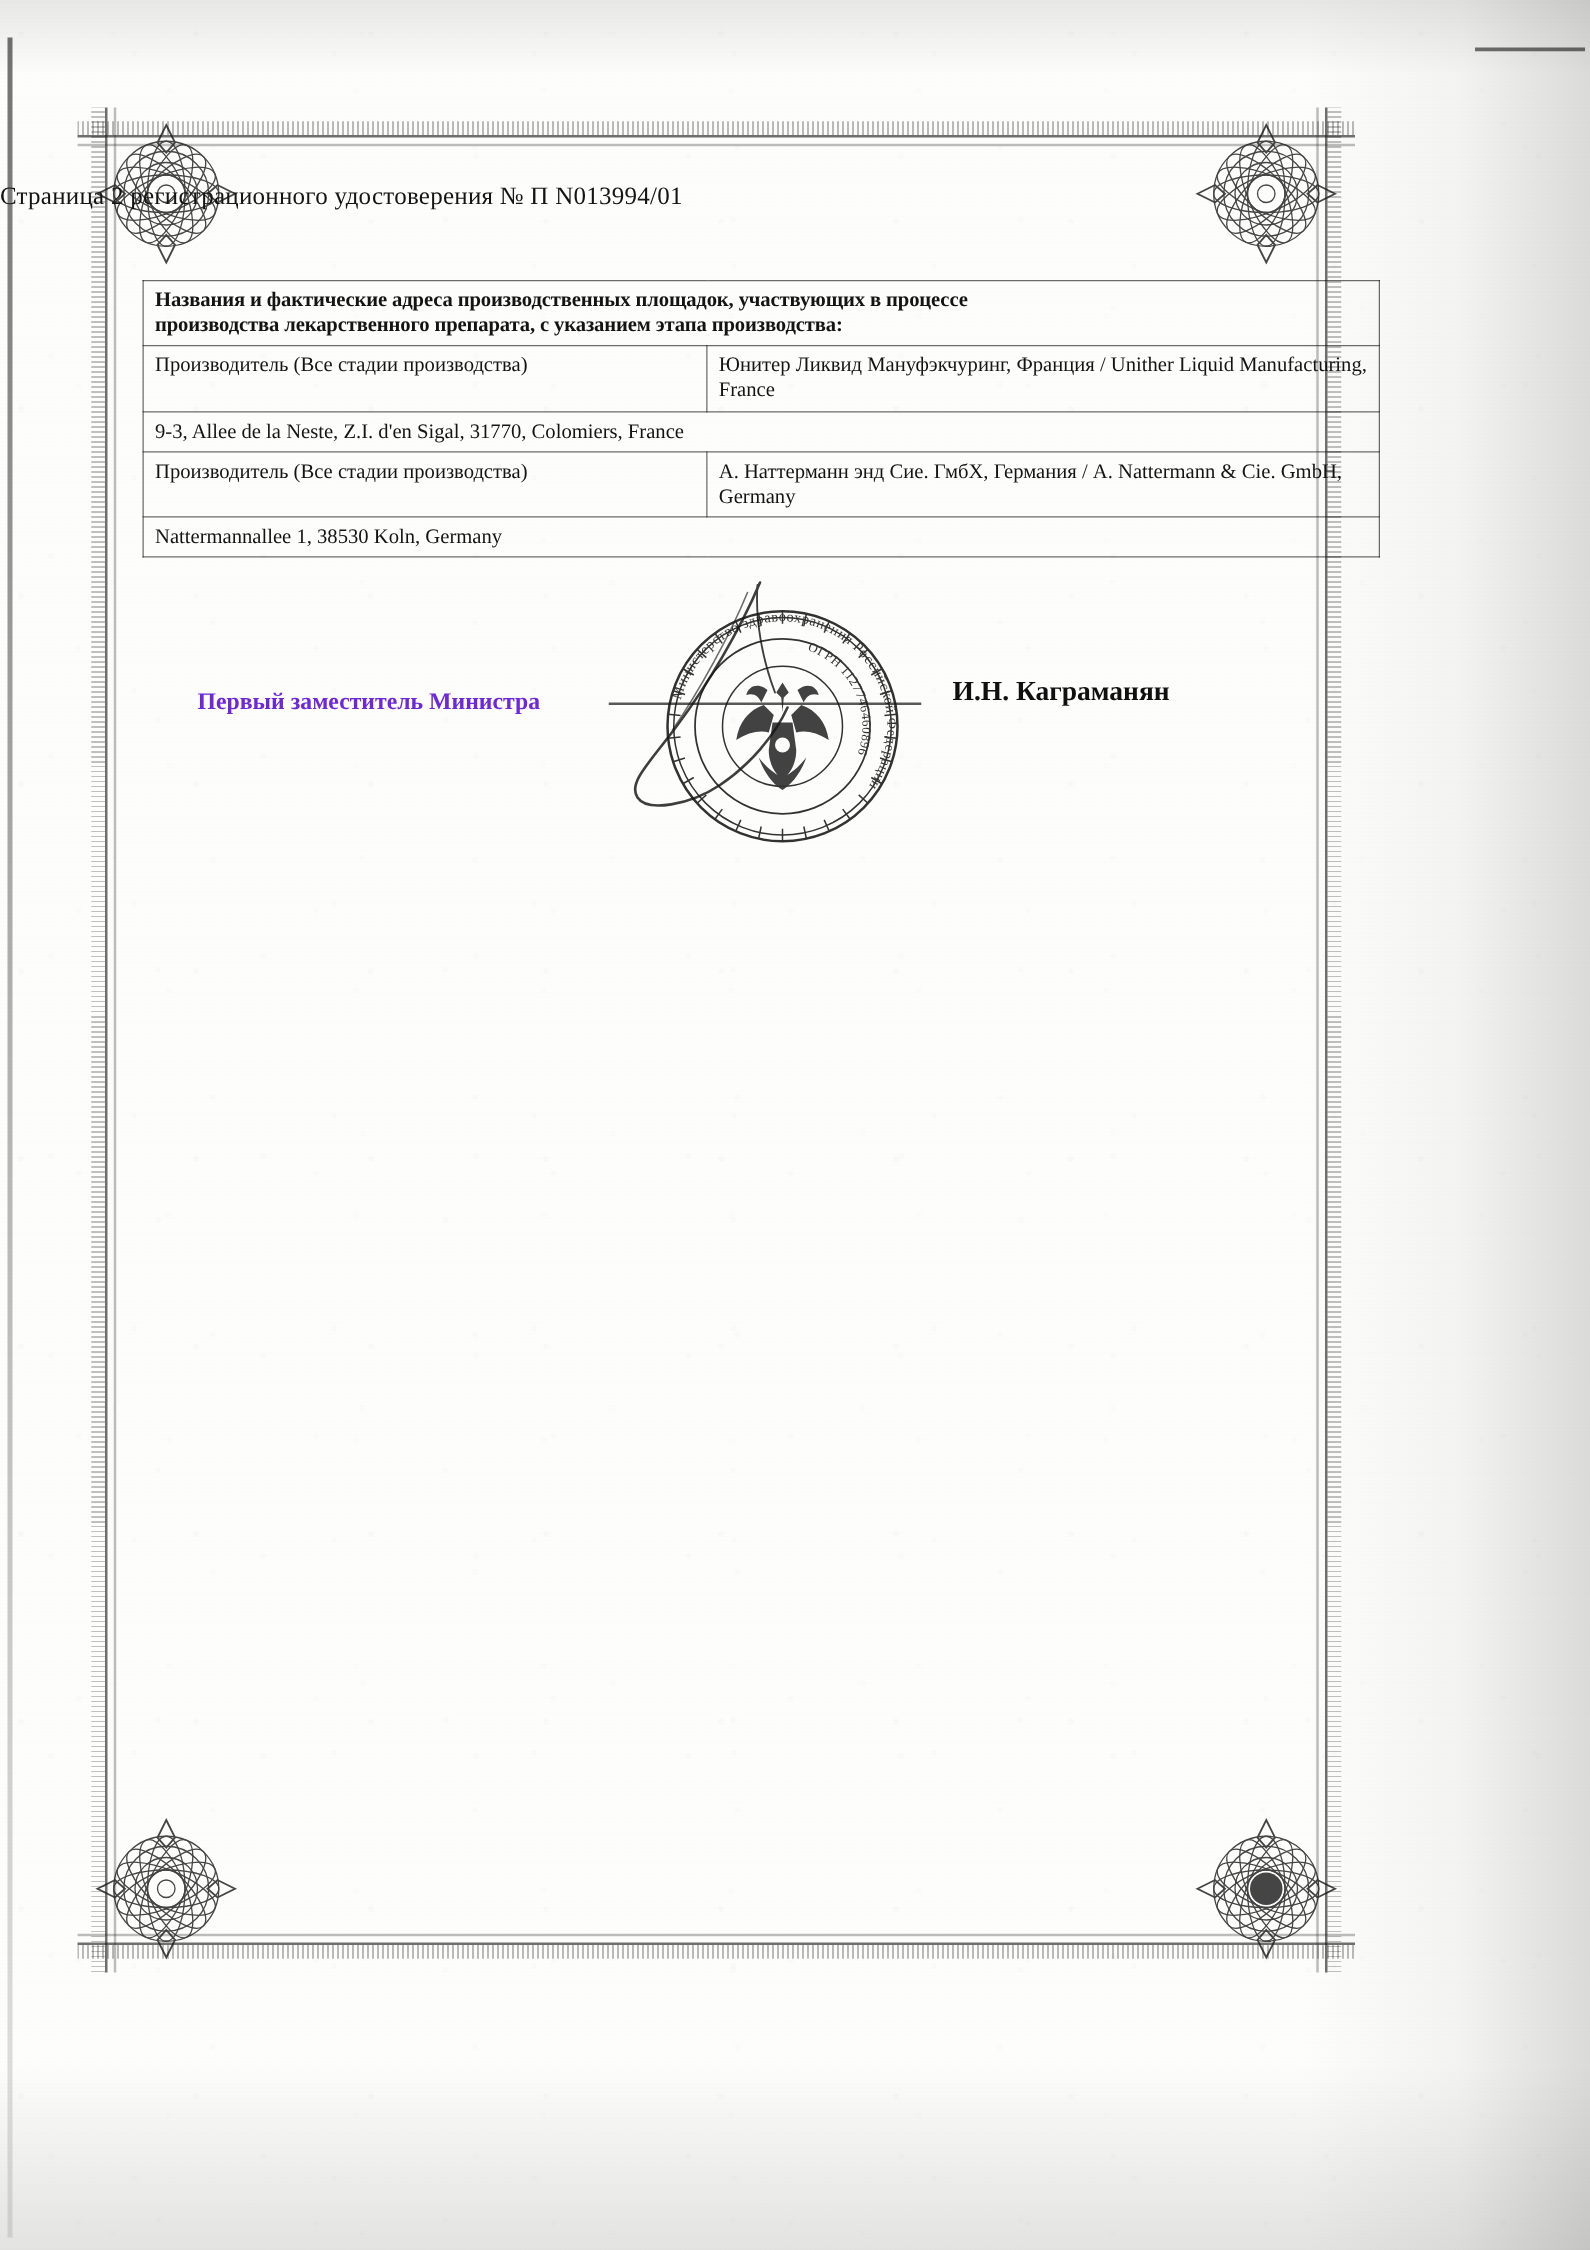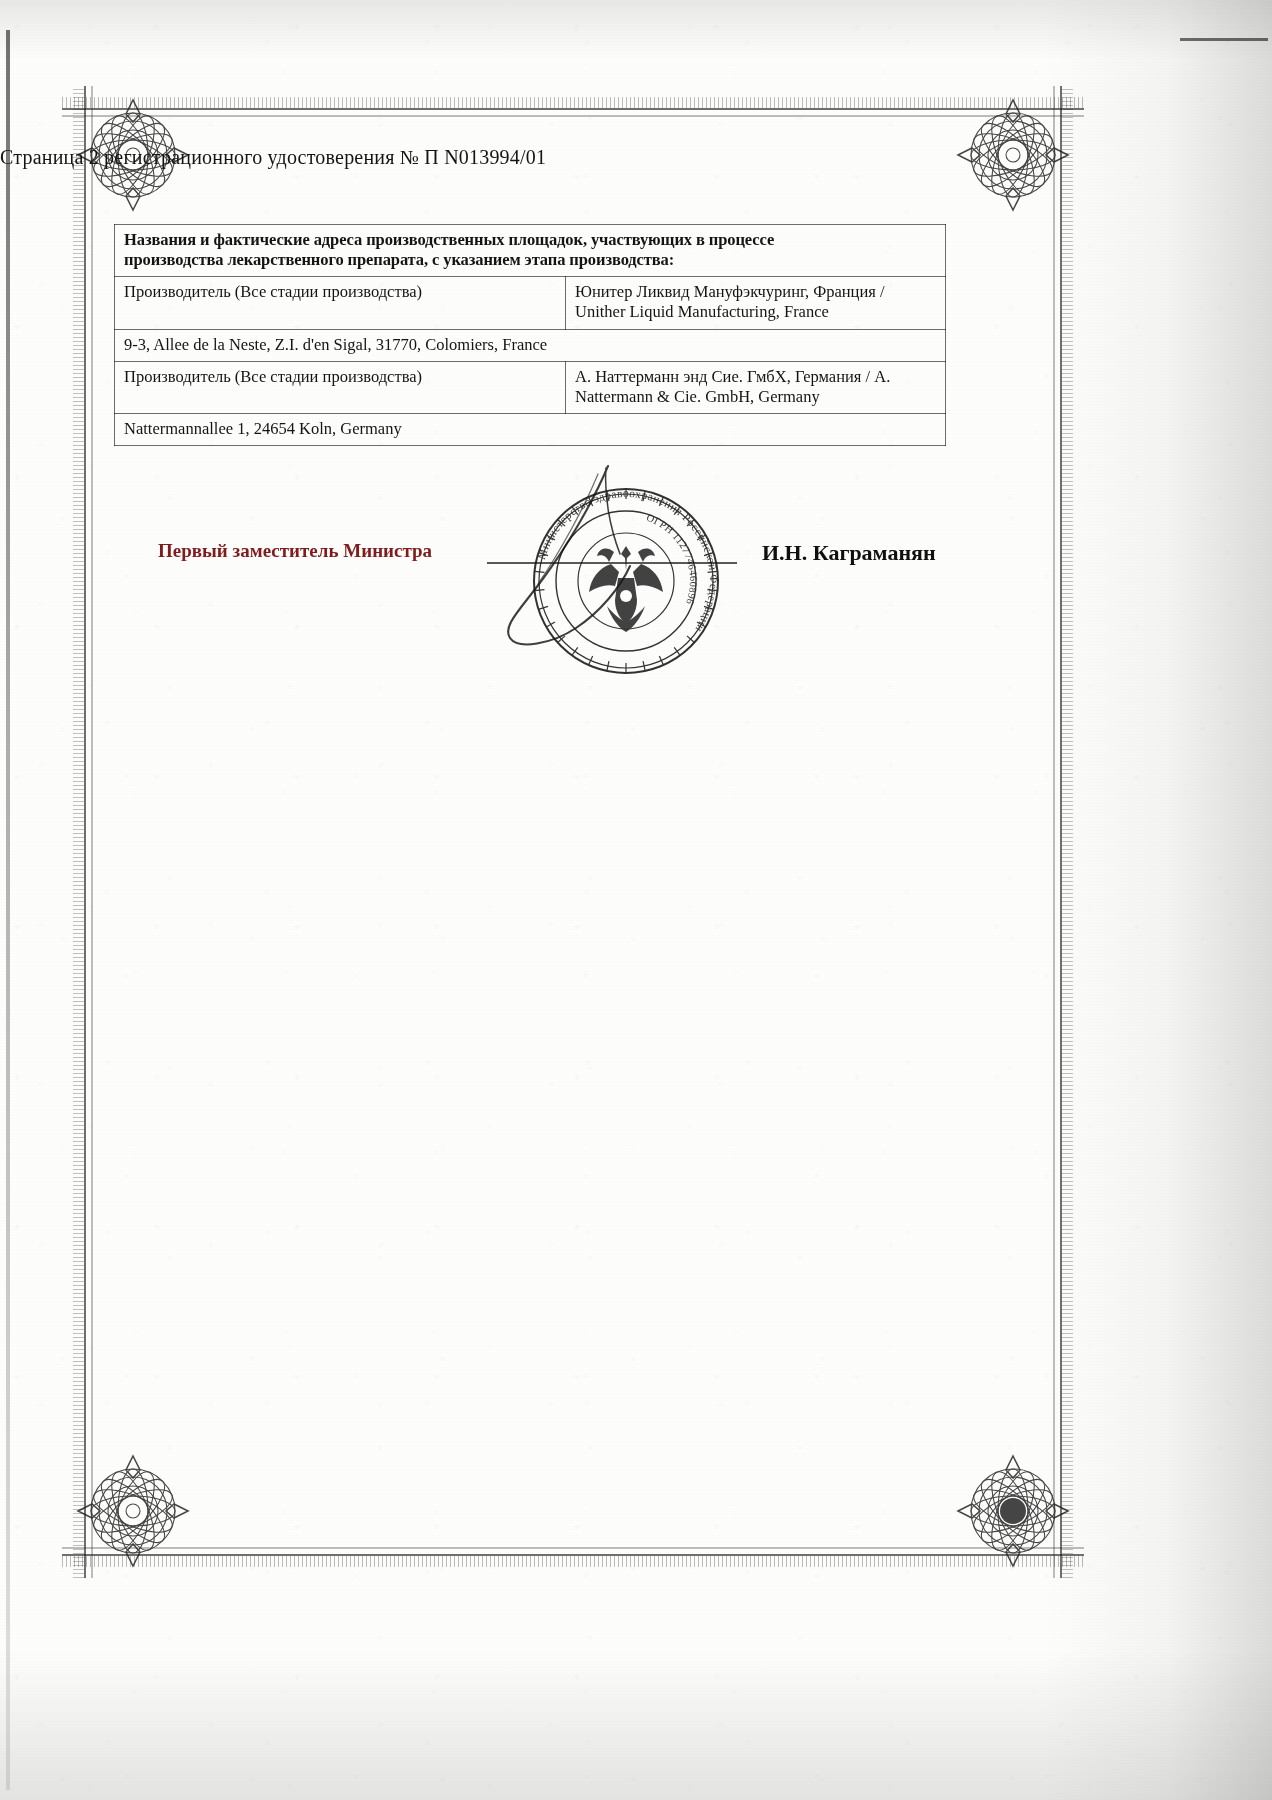--- a/index.html
+++ b/index.html
@@ -137,21 +137,21 @@
     font-size: 20px;
     letter-spacing: .2px;
     color: #141414;
     filter: blur(.22px);
   }
 
   
   #manufacturers-table {
     position: absolute;
     left: 114px; top: 224px;
-    width: 832px;
+    width: 990px;
     border: 1.6px solid rgba(20,20,20,.78);
     border-collapse: collapse;
   }
   #manufacturers-table td {
     border: 1.2px solid rgba(20,20,20,.62);
     padding: 5px 9px 6px 9px;
     vertical-align: top;
     font-size: 16.5px;
     line-height: 1.22;
     color: #141414;
@@ -172,24 +172,24 @@
     font-size: 16.5px;
   }
 
   #signature-row {
     position: absolute;
     left: 0; right: 0; top: 540px;
     height: 40px;
   }
   #signature-title {
     position: absolute;
-    left: 158px; top: 0;
+    left: 158px; top: 11px;
     font-weight: bold;
     font-size: 19px;
-    color: #7f1d1d;
+    color: #6d28d9;
     filter: blur(.2px);
   }
   #signature-name {
     position: absolute;
     left: 762px; top: 0;
     font-weight: bold;
     font-size: 22px;
     color: #101010;
     filter: blur(.2px);
   }
@@ -364,21 +364,21 @@
           <td class="name-cell">Юнитер Ликвид Мануфэкчуринг, Франция / Unither Liquid Manufacturing, France</td>
         </tr>
         <tr>
           <td class="address-cell" colspan="2">9-3, Allee de la Neste, Z.I. d'en Sigal, 31770, Colomiers, France</td>
         </tr>
         <tr>
           <td class="role-cell">Производитель (Все стадии производства)</td>
           <td class="name-cell">А. Наттерманн энд Сие. ГмбХ, Германия / A. Nattermann &amp; Cie. GmbH, Germany</td>
         </tr>
         <tr>
-          <td class="address-cell" colspan="2">Nattermannallee 1, 24654 Koln, Germany</td>
+          <td class="address-cell" colspan="2">Nattermannallee 1, 38530 Koln, Germany</td>
         </tr>
       </tbody>
     </table>
 
     <div id="signature-row">
       <div id="signature-title">Первый заместитель Министра</div>
       <div id="signature-rule"></div>
       <div id="signature-name">И.Н. Каграманян</div>
     </div>
 

